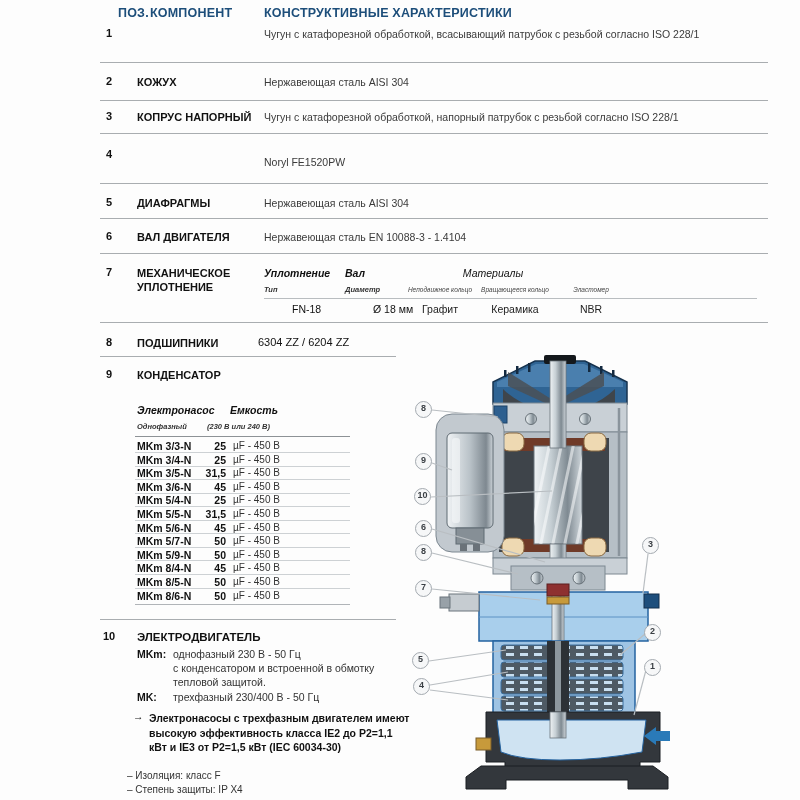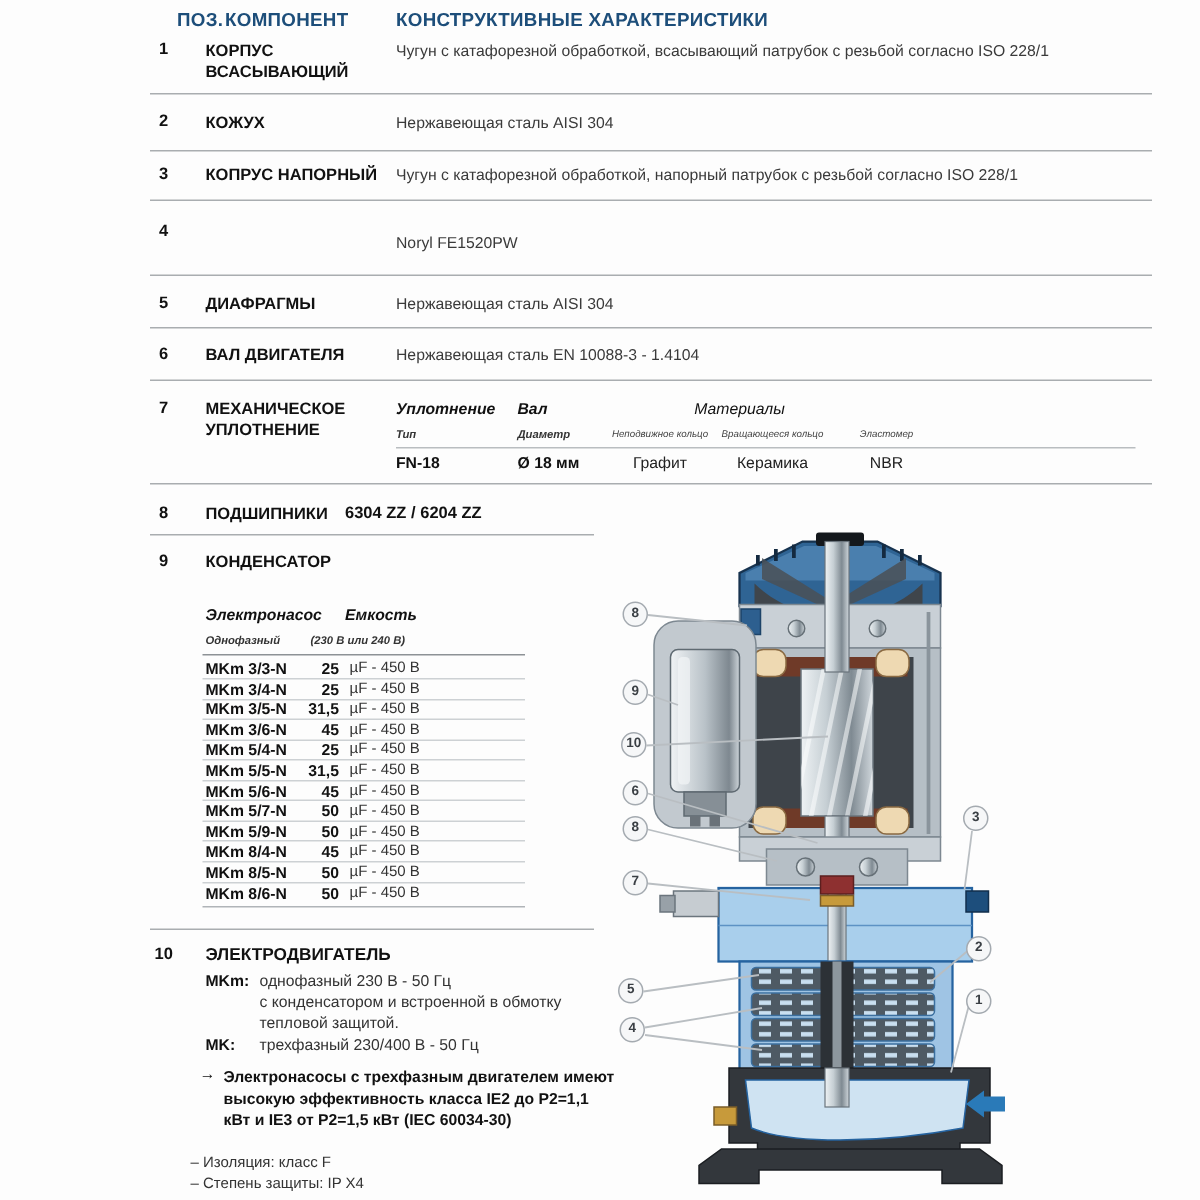--- a/index.html
+++ b/index.html
@@ -9,21 +9,21 @@
   }
   .abs{position:absolute;white-space:nowrap;}
   .hdr{color:#1d4e7a;font-weight:bold;font-size:12.5px;letter-spacing:.2px;}
   .num{font-weight:bold;font-size:11px;color:#111;}
   .name{font-weight:bold;font-size:11px;color:#111;line-height:1.3;white-space:normal;}
   .desc{font-size:10.5px;color:#3a3a3a;}
   .itb{font-style:italic;font-weight:bold;font-size:10.5px;color:#111;}
   .its{font-style:italic;font-weight:bold;font-size:7.5px;color:#333;}
   .matlab{font-style:italic;font-size:6.5px;color:#444;text-align:center;}
   .matval{font-size:10.5px;color:#222;text-align:center;}
-  .valb{font-weight:bold;font-size:10.5px;color:#111;}
+  .valb{font-weight:normal;font-size:10.5px;color:#111;margin-left:28px;}
   .div{position:absolute;height:1px;background:#a9adb0;}
   .divlight{position:absolute;height:1px;background:#cdd1d4;}
   .capmodel{font-weight:bold;font-size:10.5px;color:#111;}
   .capval{font-weight:bold;font-size:10.5px;color:#111;text-align:right;width:36px;display:inline-block;}
   .capunit{font-size:10px;color:#333;}
   .m-label{font-weight:bold;font-size:10.5px;color:#111;text-align:center;}
   .m-text{font-size:10.5px;color:#333;}
   .note{font-weight:bold;font-size:10.5px;color:#111;line-height:14.5px;white-space:normal;width:263px;}
   .bullet{font-size:10px;color:#333;}
   .callout{
@@ -36,21 +36,20 @@
 </head>
 <body>
 
 <div class="page">
 
   <span class="abs hdr" style="left:118px;top:6px">ПОЗ.</span>
   <span class="abs hdr" style="left:150px;top:6px">КОМПОНЕНТ</span>
   <span class="abs hdr" style="left:264px;top:6px">КОНСТРУКТИВНЫЕ ХАРАКТЕРИСТИКИ</span>
 
   <span class="abs num" style="left:106px;top:27px">1</span>
-  <div class="abs name" style="left:137px;top:27px;width:115px">КОРПУС ВСАСЫВАЮЩИЙ</div>
   <span class="abs desc" style="left:264px;top:28px">Чугун с катафорезной обработкой, всасывающий патрубок с резьбой согласно ISO 228/1</span>
   <div class="div" style="left:100px;top:62px;width:668px"></div>
 
   <span class="abs num" style="left:106px;top:75px">2</span>
   <div class="abs name" style="left:137px;top:75px;width:115px">КОЖУХ</div>
   <span class="abs desc" style="left:264px;top:76px">Нержавеющая сталь AISI 304</span>
   <div class="div" style="left:100px;top:100px;width:668px"></div>
 
   <span class="abs num" style="left:106px;top:110px">3</span>
   <div class="abs name" style="left:137px;top:110px;width:125px">КОПРУС НАПОРНЫЙ</div>

